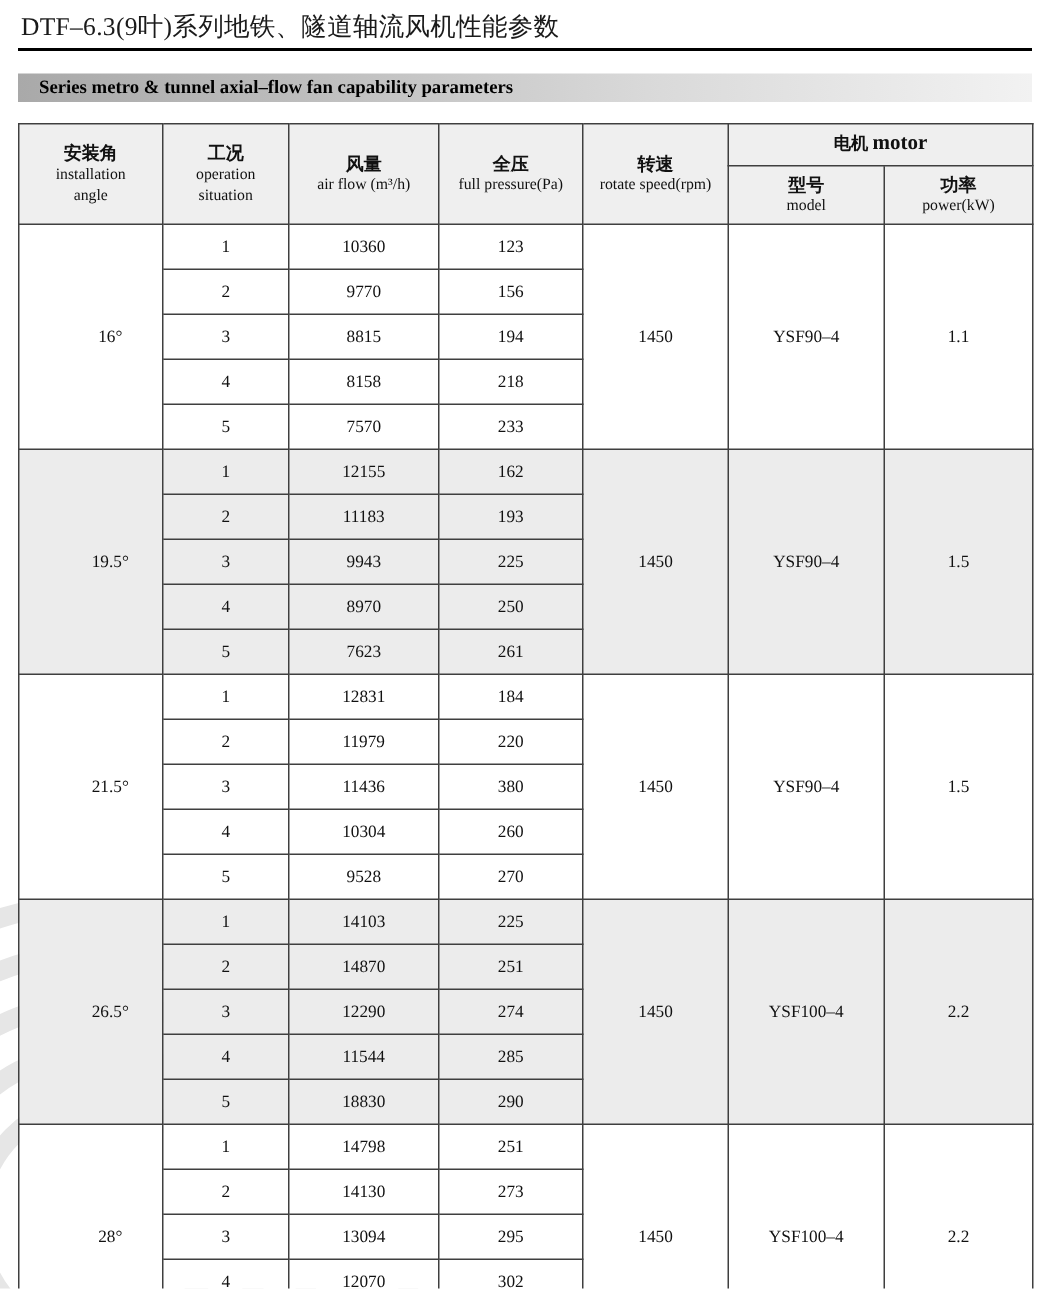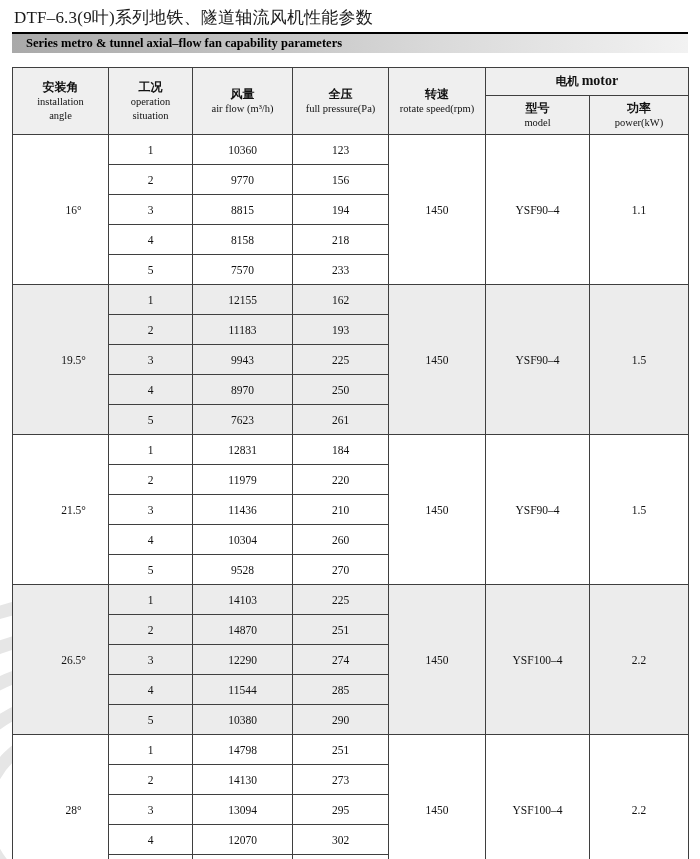--- a/index.html
+++ b/index.html
@@ -43,21 +43,21 @@
     letter-spacing: 0.2px;
     padding: 6px 2px 3px 2px;
     white-space: nowrap;
   }
   .title-rule {
     height: 2px;
     background: #000;
     margin: 0 0 0 0;
   }
   .subtitle-bar {
-    margin-top: 0;
+    margin-top: 15px;
     height: 19px;
     background: linear-gradient(to right, #a9a9a9 0%, #bdbdbd 28%, #d9d9d9 62%, #f2f2f2 100%);
     display: flex;
     align-items: center;
   }
   .subtitle-bar span {
     font-size: 12.5px;
     font-weight: bold;
     font-style: normal;
     padding-left: 14px;
@@ -273,21 +273,21 @@
           <td rowspan="5" class="merge-cell">1.5</td>
         </tr>
         <tr class="band-odd">
           <td>2</td>
           <td>11979</td>
           <td>220</td>
         </tr>
         <tr class="band-odd">
           <td>3</td>
           <td>11436</td>
-          <td>210</td>
+          <td>380</td>
         </tr>
         <tr class="band-odd">
           <td>4</td>
           <td>10304</td>
           <td>260</td>
         </tr>
         <tr class="band-odd">
           <td>5</td>
           <td>9528</td>
           <td>270</td>
@@ -311,21 +311,21 @@
           <td>12290</td>
           <td>274</td>
         </tr>
         <tr class="band-even">
           <td>4</td>
           <td>11544</td>
           <td>285</td>
         </tr>
         <tr class="band-even">
           <td>5</td>
-          <td>10380</td>
+          <td>18830</td>
           <td>290</td>
         </tr>
         <tr class="band-odd">
           <td rowspan="5" class="angle-cell">28°</td>
           <td>1</td>
           <td>14798</td>
           <td>251</td>
           <td rowspan="5" class="merge-cell">1450</td>
           <td rowspan="5" class="merge-cell">YSF100–4</td>
           <td rowspan="5" class="merge-cell">2.2</td>

